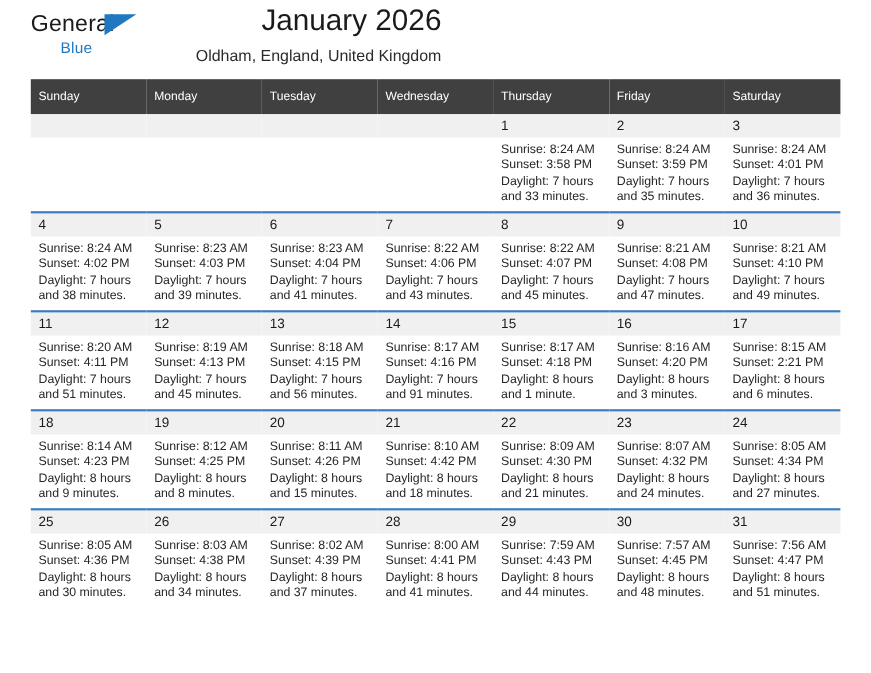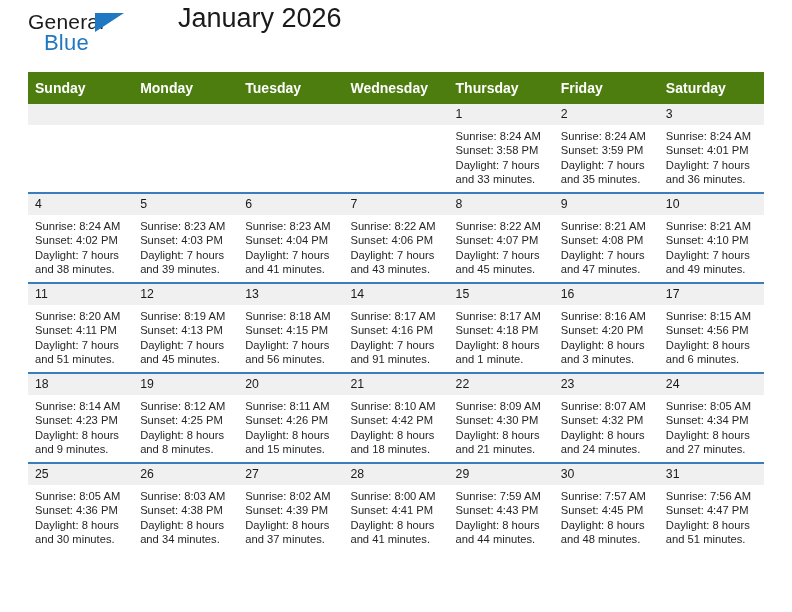--- a/index.html
+++ b/index.html
@@ -39,23 +39,23 @@
     position: absolute;
     left: 0;
     top: 0;
     font-size: 21px;
     letter-spacing: 0.2px;
     color: #1b1b1b;
     line-height: 24px;
   }
   .brand-blue {
     position: absolute;
-    left: 16px;
+    left: 27px;
     top: 21px;
-    font-size: 22px;
+    font-size: 14px;
     letter-spacing: 0.2px;
     color: #1f78c1;
     line-height: 24px;
   }
   .brand-triangle {
     position: absolute;
     left: 67px;
     top: 3px;
     width: 0;
     height: 0;
@@ -80,24 +80,24 @@
     white-space: nowrap;
   }
 
   
   .calendar {
     width: 736px;
     border-collapse: collapse;
     table-layout: fixed;
   }
   .calendar thead th {
-    background: #4d7c0f;
+    background: #404040;
     color: #ffffff;
-    font-size: 14px;
-    font-weight: bold;
+    font-size: 11px;
+    font-weight: normal;
     text-align: left;
     padding: 6px 0 6px 7px;
     height: 20px;
     vertical-align: middle;
   }
   .calendar tbody td {
     vertical-align: top;
     padding: 0;
     border-top: 2px solid #3a7dbe;
     background: #ffffff;
@@ -133,20 +133,21 @@
 <div class="page">
 
   <div class="header">
     <div class="brand">
       <span class="brand-general">General</span>
       <span class="brand-triangle"></span>
       <span class="brand-blue">Blue</span>
     </div>
     <div class="title-block">
       <div class="month-title">January 2026</div>
+      <div class="location">Oldham, England, United Kingdom</div>
     </div>
   </div>
 
   <table class="calendar">
     <thead>
       <tr>
         <th>Sunday</th>
         <th>Monday</th>
         <th>Tuesday</th>
         <th>Wednesday</th>
@@ -314,21 +315,21 @@
               <div>Sunrise: 8:16 AM</div>
               <div>Sunset: 4:20 PM</div>
               <div>Daylight: 8 hours</div>
               <div>and 3 minutes.</div>
             </div>
           </td>
           <td>
             <div class="daynum">17</div>
             <div class="details">
               <div>Sunrise: 8:15 AM</div>
-              <div>Sunset: 4:56 PM</div>
+              <div>Sunset: 2:21 PM</div>
               <div>Daylight: 8 hours</div>
               <div>and 6 minutes.</div>
             </div>
           </td>
         </tr>
         <tr>
           <td>
             <div class="daynum">18</div>
             <div class="details">
               <div>Sunrise: 8:14 AM</div>

